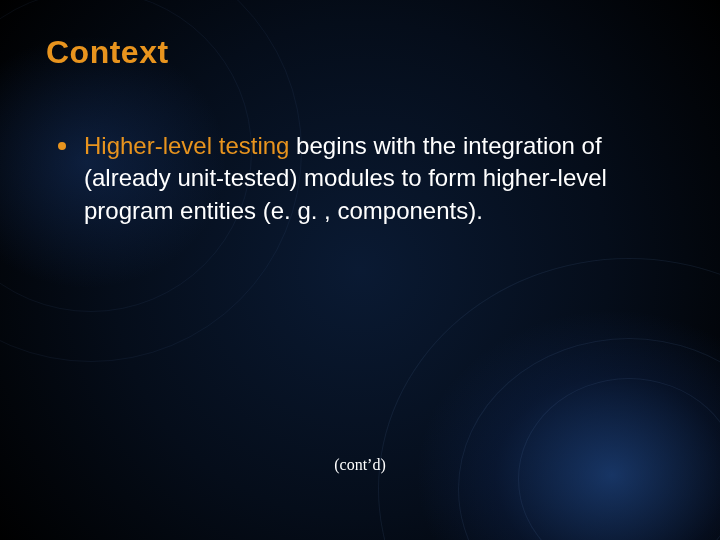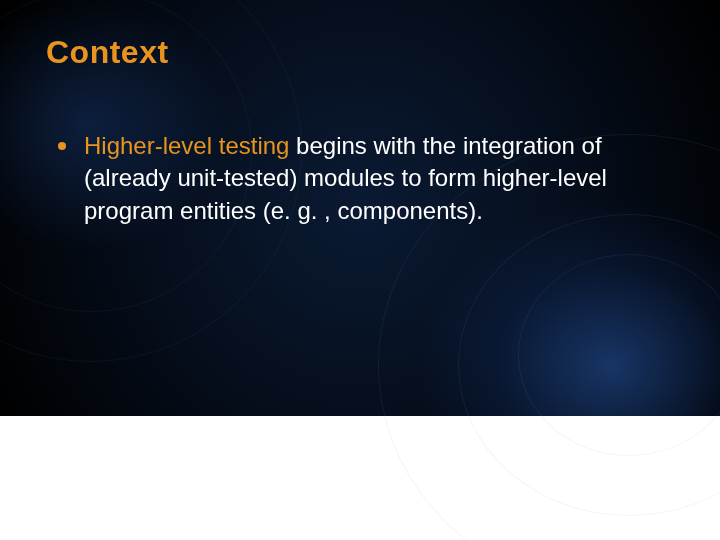--- a/index.html
+++ b/index.html
@@ -6,21 +6,21 @@
     margin: 0;
     padding: 0;
     width: 720px;
     height: 540px;
     overflow: hidden;
     font-family: Verdana, Geneva, sans-serif;
   }
   .slide {
     position: relative;
     width: 720px;
-    height: 416px;
+    height: 540px;
     background:
       radial-gradient(ellipse 260px 220px at 85% 88%, rgba(40,90,170,0.55) 0%, rgba(20,50,110,0.25) 45%, rgba(0,0,0,0) 75%),
       radial-gradient(ellipse 200px 180px at 12% 30%, rgba(30,70,140,0.35) 0%, rgba(0,0,0,0) 70%),
       radial-gradient(circle at 50% 50%, #0a1a33 0%, #050d1a 55%, #000000 100%);
     color: #ffffff;
     box-sizing: border-box;
   }
   
   .swirl {
     position: absolute;
@@ -66,23 +66,22 @@
   .hl {
     color: #e8941e;
     margin-top: 7px;
   }
   .contd {
     position: absolute;
     width: 100%;
     text-align: center;
     top: 456px;
     font-family: "Times New Roman", Times, serif;
-    font-size: 21px;
+    font-size: 16px;
     color: #ffffff;
-    margin-top: 32px;
   }
 </style>
 </head>
 <body>
 
 <div class="slide">
 
   <div class="swirl" style="width:420px;height:420px;left:-120px;top:-60px;"></div>
   <div class="swirl" style="width:320px;height:320px;left:-70px;top:-10px;"></div>
   <div class="swirl" style="width:500px;height:460px;right:-160px;bottom:-180px;border-color:rgba(120,160,220,0.10);"></div>

